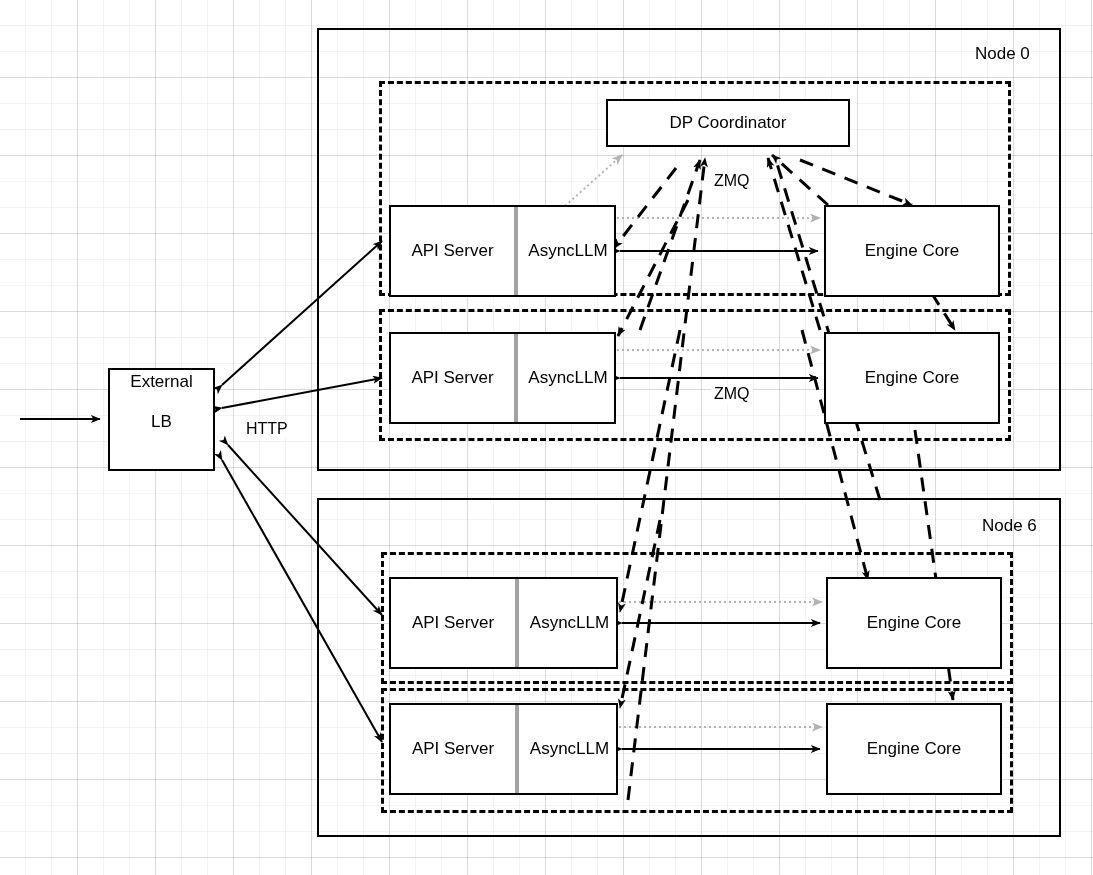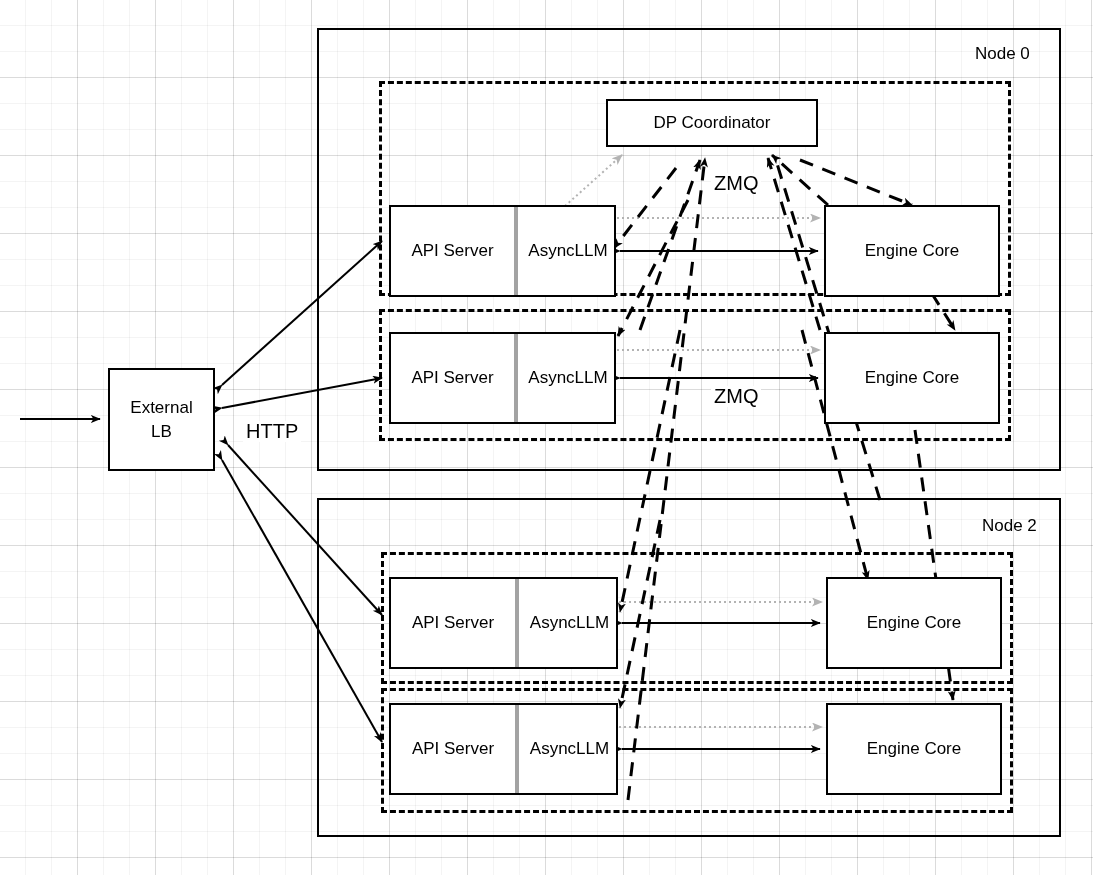--- a/index.html
+++ b/index.html
@@ -74,21 +74,21 @@
     color: #000000;
     white-space: nowrap;
     box-sizing: border-box;
     flex: 1 1 auto;
   }
   .cell.divider {
     border-left: 4px solid #a3a3a3;
   }
   .edge-label {
     position: absolute;
-    font-size: 20px;
+    font-size: 16px;
     color: #000000;
     background: #ffffff;
     padding: 0 3px;
     white-space: nowrap;
     line-height: 1.05;
     z-index: 5;
   }
 </style>
 </head>
 <body>
@@ -206,21 +206,21 @@
     <g>
       <line x1="660" y1="520" x2="620" y2="708" stroke="#000000" stroke-width="3" stroke-dasharray="14 10" marker-end="url(#ah)"></line>
     </g>
   </svg>
 
   <div class="nodebox" style="left:317px; top:28px; width:744px; height:443px;"></div>
   <div class="node-label" style="left:975px; top:45px;">Node 0</div>
 
   <div class="dashbox" style="left:379px; top:81px; width:632px; height:215px;"></div>
 
-  <div class="solidbox" style="left:606px; top:99px; width:212px; height:48px;">
+  <div class="solidbox" style="left:606px; top:99px; width:244px; height:48px;">
     <div class="cell">DP Coordinator</div>
   </div>
 
   <div class="solidbox" style="left:389px; top:205px; width:227px; height:92px;">
     <div class="cell" style="flex:0 0 123px;">API Server</div>
     <div class="cell divider" style="flex:0 0 104px;">AsyncLLM</div>
   </div>
 
   <div class="solidbox" style="left:824px; top:205px; width:176px; height:92px;">
     <div class="cell">Engine Core</div>
@@ -231,21 +231,21 @@
   <div class="solidbox" style="left:389px; top:332px; width:227px; height:92px;">
     <div class="cell" style="flex:0 0 123px;">API Server</div>
     <div class="cell divider" style="flex:0 0 104px;">AsyncLLM</div>
   </div>
 
   <div class="solidbox" style="left:824px; top:332px; width:176px; height:92px;">
     <div class="cell">Engine Core</div>
   </div>
 
   <div class="nodebox" style="left:317px; top:498px; width:744px; height:339px;"></div>
-  <div class="node-label" style="left:982px; top:517px;">Node 2</div>
+  <div class="node-label" style="left:982px; top:517px;">Node 6</div>
 
   <div class="dashbox" style="left:381px; top:552px; width:632px; height:132px;"></div>
 
   <div class="solidbox" style="left:389px; top:577px; width:229px; height:92px;">
     <div class="cell" style="flex:0 0 124px;">API Server</div>
     <div class="cell divider" style="flex:0 0 105px;">AsyncLLM</div>
   </div>
 
   <div class="solidbox" style="left:826px; top:577px; width:176px; height:92px;">
     <div class="cell">Engine Core</div>
@@ -255,23 +255,23 @@
 
   <div class="solidbox" style="left:389px; top:703px; width:229px; height:92px;">
     <div class="cell" style="flex:0 0 124px;">API Server</div>
     <div class="cell divider" style="flex:0 0 105px;">AsyncLLM</div>
   </div>
 
   <div class="solidbox" style="left:826px; top:703px; width:176px; height:92px;">
     <div class="cell">Engine Core</div>
   </div>
 
-  <div class="solidbox" style="left:108px; top:368px; width:107px; height:103px; flex-direction:column; justify-content:center;">
+  <div class="solidbox" style="left:108px; top:368px; width:107px; height:103px; flex-direction:column; justify-content:flex-start;">
     <div class="cell" style="flex:0 0 auto; height:24px;">External</div>
-    <div class="cell" style="flex:0 0 auto; height:24px;">LB</div>
+    <div class="cell" style="flex:0 0 auto; height:24px;margin-top:16px;">LB</div>
   </div>
 
   <div class="edge-label" style="left:243px; top:421px;">HTTP</div>
 
   <div class="edge-label" style="left:711px; top:173px;">ZMQ</div>
 
   <div class="edge-label" style="left:711px; top:386px;">ZMQ</div>
 
 </div>
 

